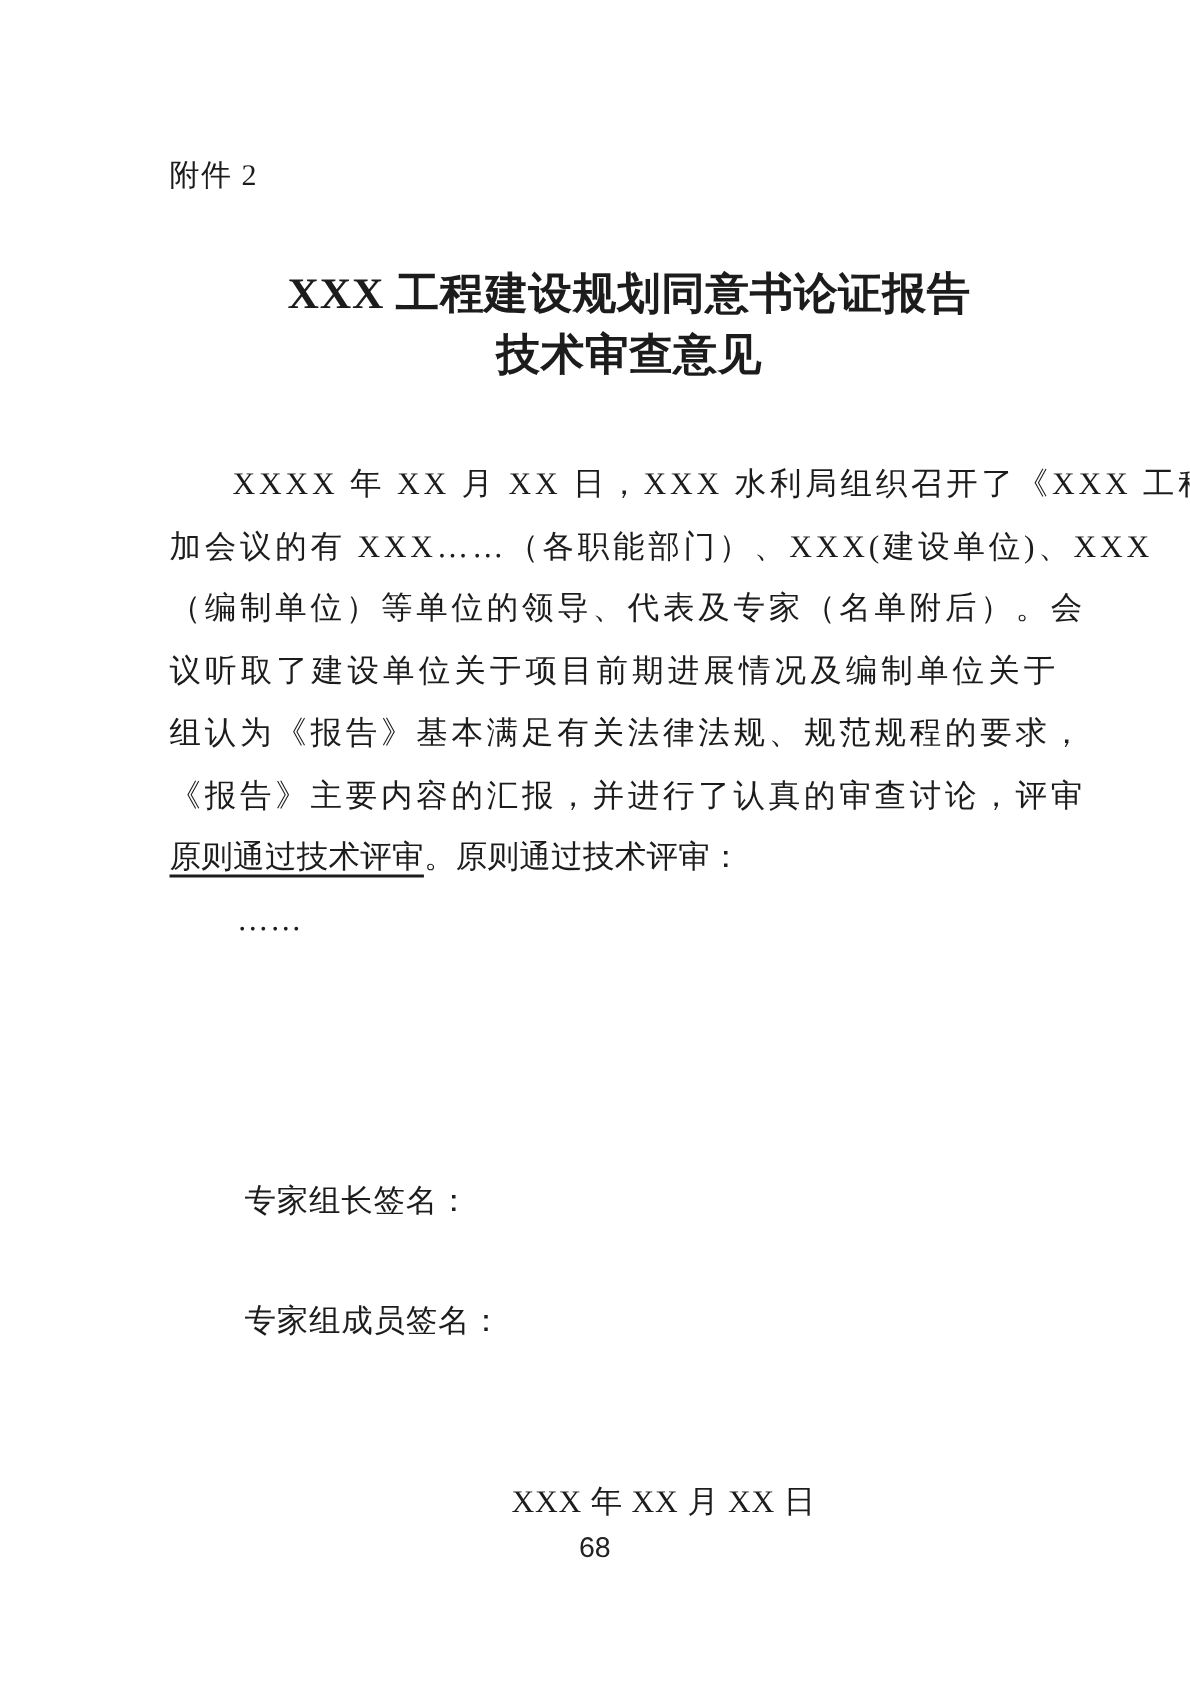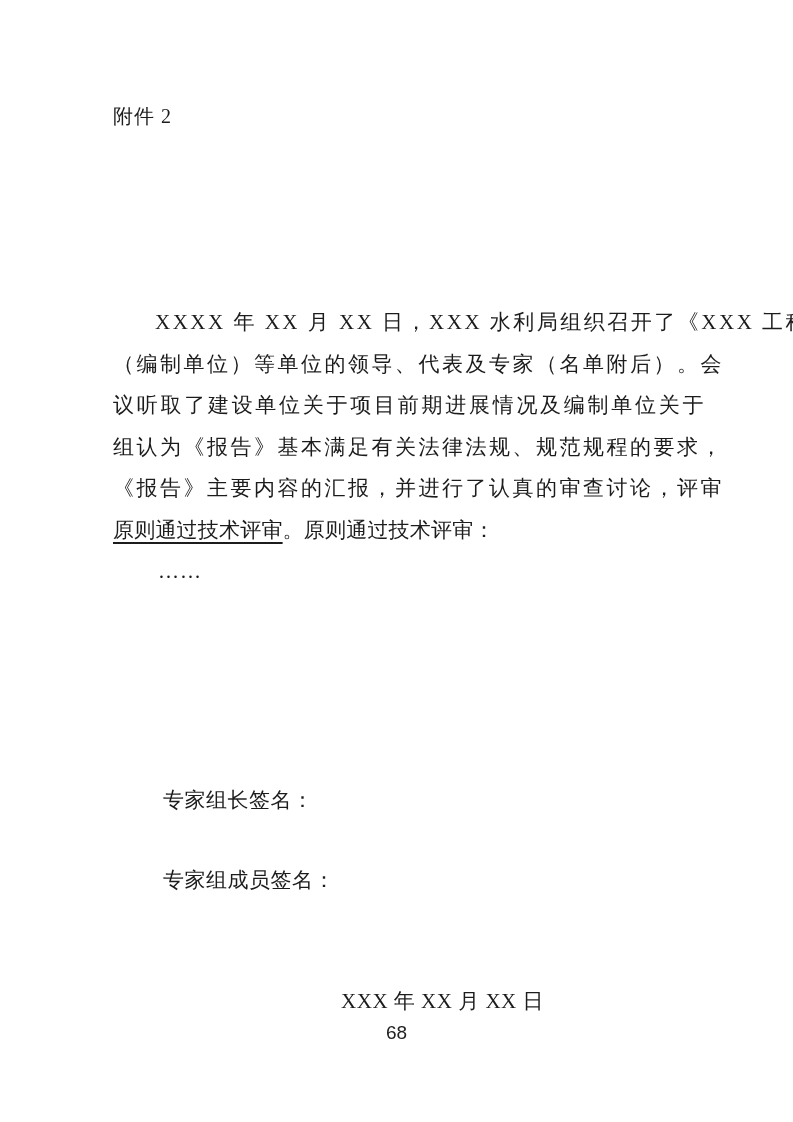--- a/index.html
+++ b/index.html
@@ -87,23 +87,28 @@
     color: #222222;
   }
 </style>
 </head>
 <body>
 
 <div class="page">
 
   <div class="attachment">附件 2</div>
 
+  <div class="title-block">
+    <div>XXX 工程建设规划同意书论证报告</div>
+    <div>技术审查意见</div>
+  </div>
 
   <div class="body-block">
     <div class="jline first-indent">XXXX 年 XX 月 XX 日，XXX 水利局组织召开了《XXX 工程</div>
+    <div class="jline">加会议的有 XXX……（各职能部门）、XXX(建设单位)、XXX</div>
     <div class="jline">（编制单位）等单位的领导、代表及专家（名单附后）。会</div>
     <div class="jline">议听取了建设单位关于项目前期进展情况及编制单位关于</div>
     <div class="jline">组认为《报告》基本满足有关法律法规、规范规程的要求，</div>
     <div class="jline">《报告》主要内容的汇报，并进行了认真的审查讨论，评审</div>
     <div class="plain-line">
       <span class="ul">原则通过技术评审</span><span>。原则通过技术评审：</span>
     </div>
     <div class="plain-line ellipsis-line">……</div>
   </div>
 

